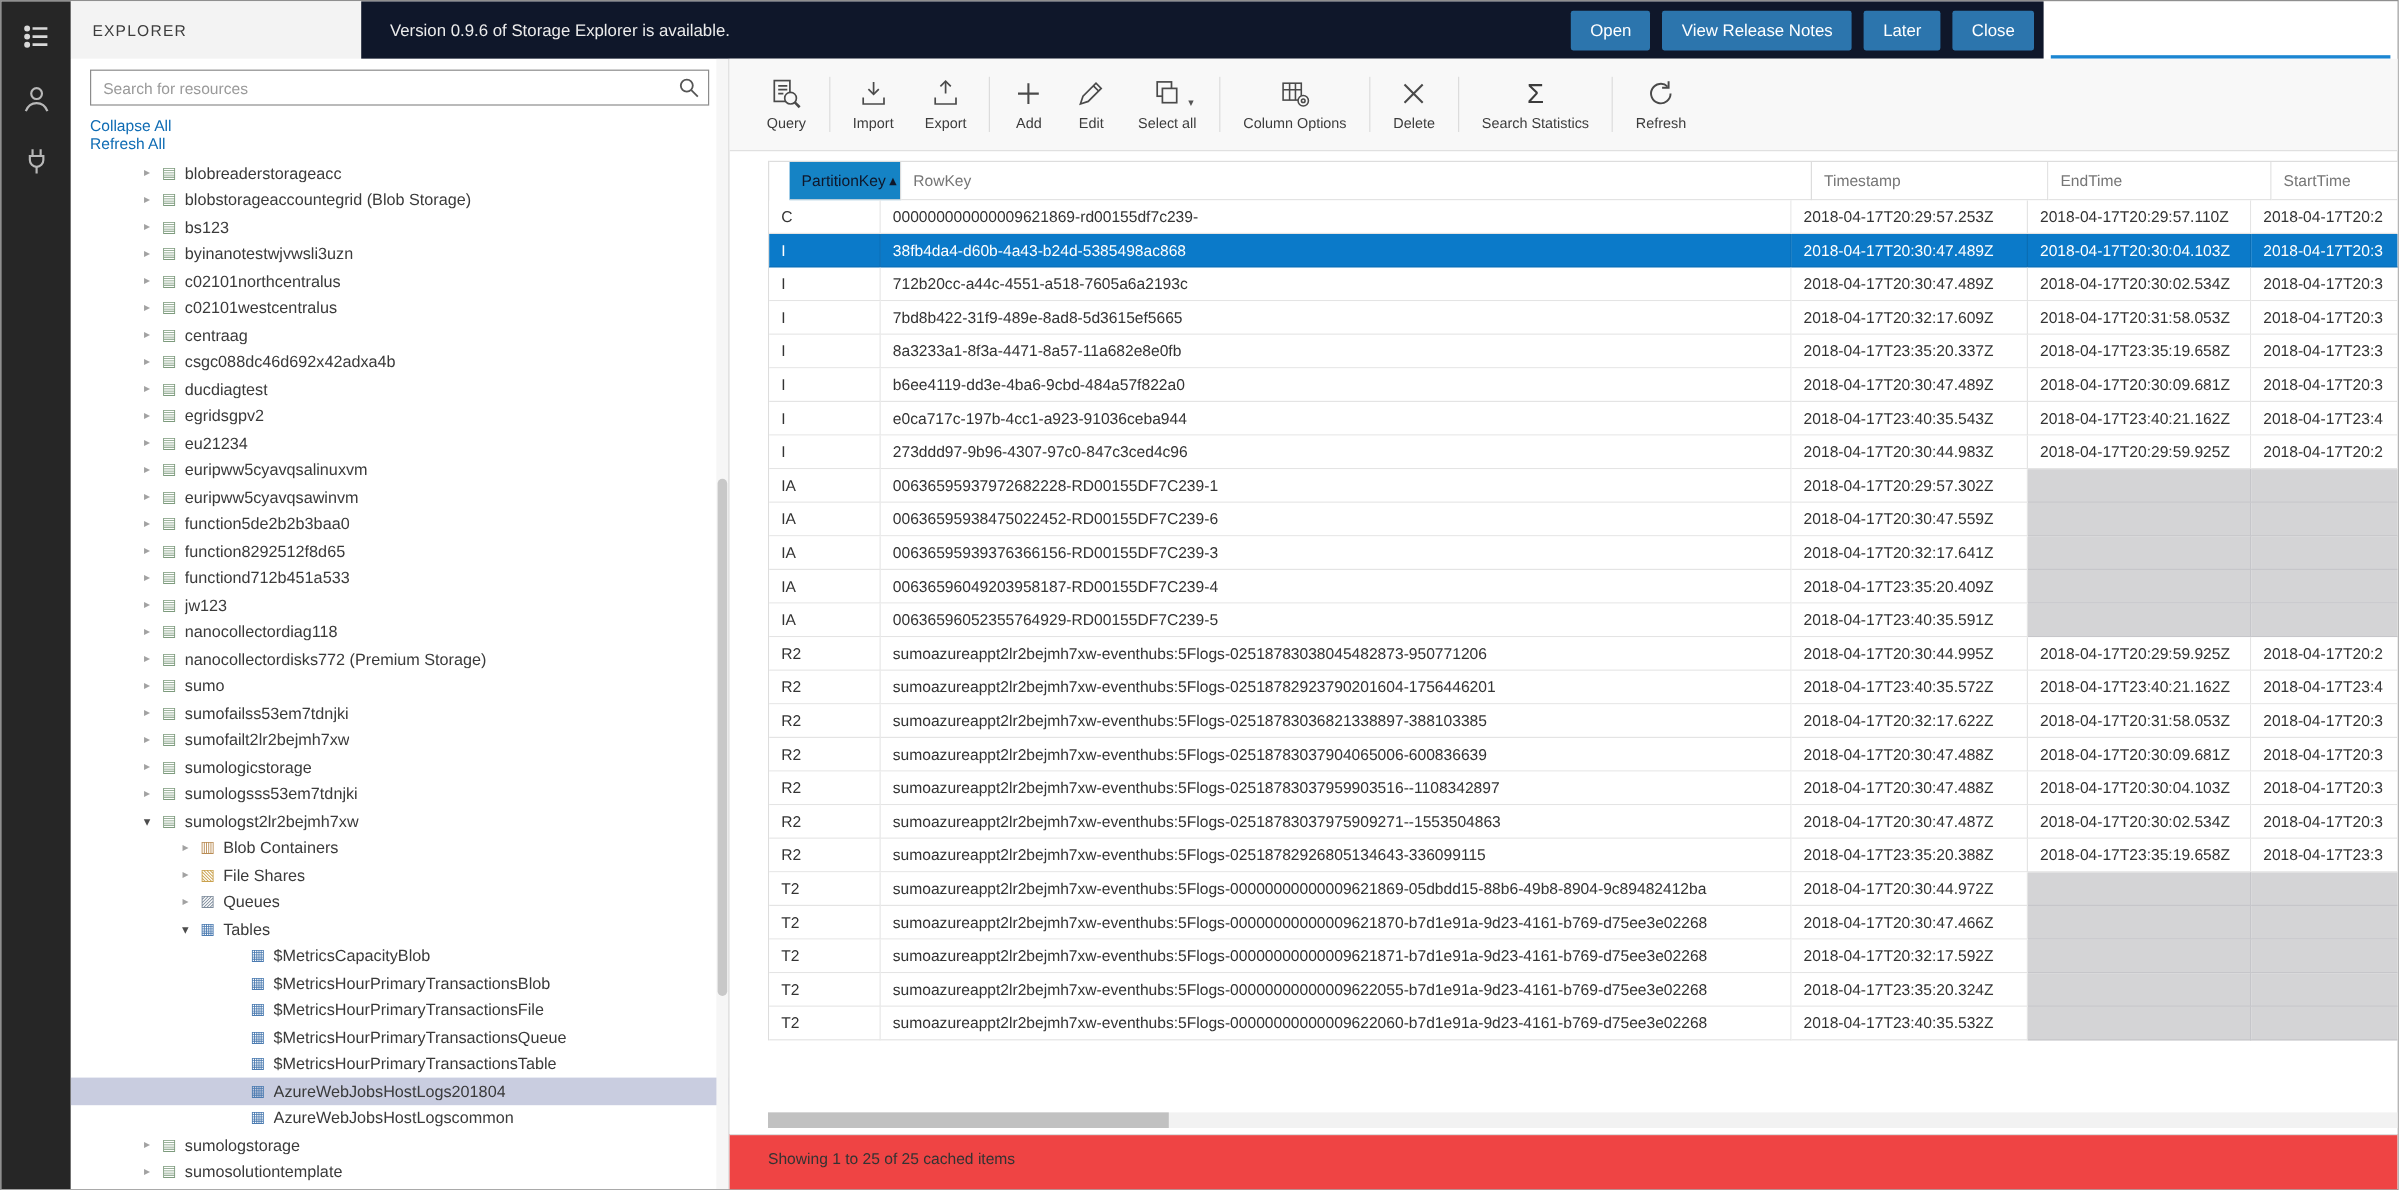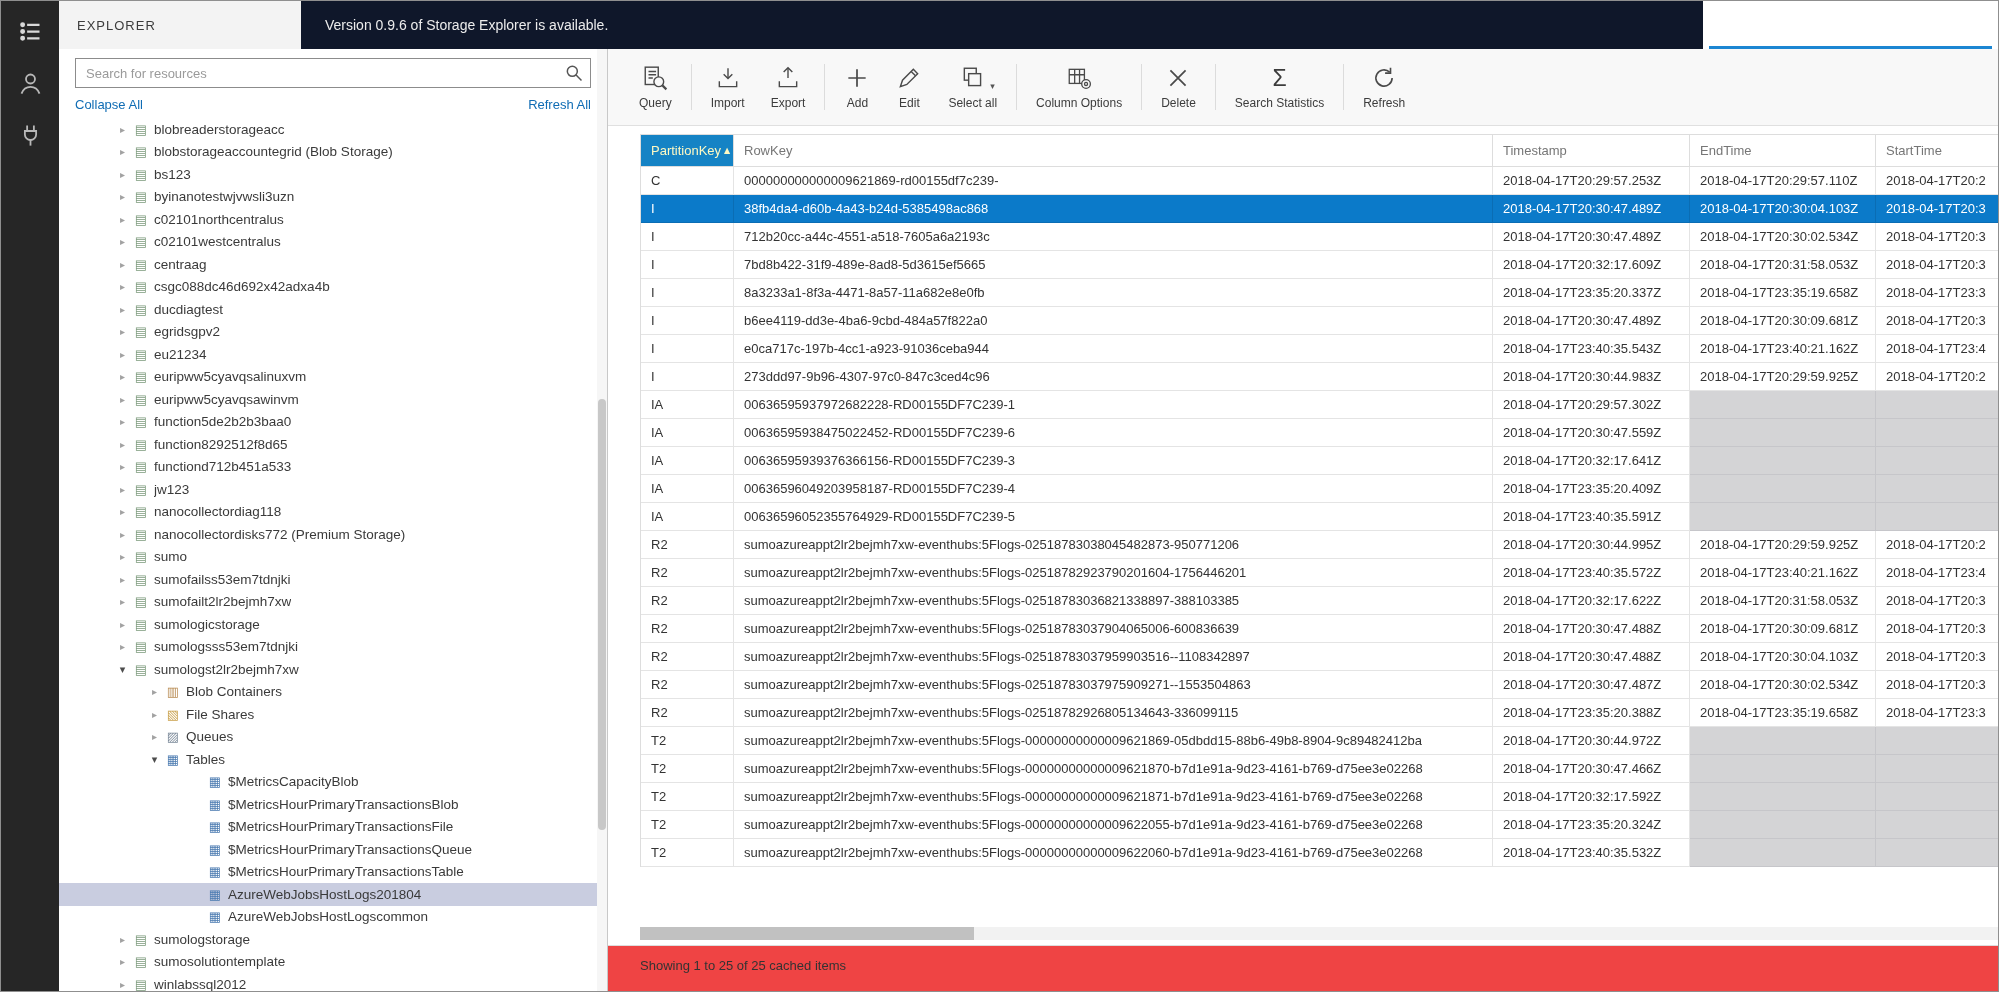--- a/index.html
+++ b/index.html
@@ -26,21 +26,21 @@
              font-size:14px;font-family:"Liberation Sans",sans-serif;cursor:pointer;white-space:nowrap;}
   .tab-underline{position:absolute;left:1708px;top:45px;width:283px;height:3px;background:#1b86d2;}
 
   
   .sidebar{position:absolute;left:58px;top:48px;width:549px;bottom:0;background:#fff;border-right:1px solid #c8c8c8;overflow:hidden;}
   .search-wrap{margin:9px 16px 0 16px;position:relative;}
   .search-wrap input{width:100%;height:30px;border:1px solid #8c8c8c;background:#fff;padding:0 19px 0 10px;
                      font-size:13px;color:#7f1d1d;font-family:"Liberation Sans",sans-serif;outline:none;}
   .search-wrap input::placeholder{color:#9a9a9a;}
   .search-icon{position:absolute;right:7px;top:5px;width:20px;height:20px;cursor:pointer;}
-  .links-row{display:flex;justify-content:space-between;padding:9px 16px 3px 16px;font-size:13px;}
+  .links-row{display:flex;justify-content:space-between;padding:9px 16px 3px 16px;font-size:13px;flex-direction:column;}
   .links-row a{color:#0f6cb4;text-decoration:none;cursor:pointer;}
   .tree{margin-top:3px;}
   .tree-row{display:flex;align-items:center;height:22.5px;font-size:13.5px;color:#3a3a3a;white-space:nowrap;cursor:pointer;}
   .tree-row.selected{background:#c9cde0;}
   .arrow{width:17px;flex:none;text-align:center;color:#a2a2a2;font-size:10px;font-family:"DejaVu Sans",sans-serif;}
   .arrow.expanded{color:#4d4d4d;font-size:11px;}
   .ticon{width:20px;flex:none;text-align:center;font-size:13px;line-height:1;font-family:"DejaVu Sans",sans-serif;}
   .tlabel{margin-left:3px;overflow:hidden;}
   .sb-scroll{position:absolute;right:0;top:0;width:10px;bottom:0;background:#f6f6f6;}
   .sb-thumb{position:absolute;left:1px;width:8px;top:350px;height:431px;background:#c8c8c8;border-radius:4px;}
@@ -54,21 +54,21 @@
   .tb-caret{position:absolute;right:-9px;bottom:0;font-size:9px;color:#555;font-family:"DejaVu Sans",sans-serif;}
   .sigma{display:block;width:26px;height:26px;text-align:center;font-size:23px;line-height:26px;color:#3c3c3c;}
   .tb-label{font-size:12px;color:#3c3c3c;white-space:nowrap;}
   .tb-sep{width:1px;background:#dcdcdc;margin:15px 6px;}
 
   
   .grid{position:absolute;left:32px;top:85px;right:0;border-left:1px solid #ddd;}
   .grid-header{display:flex;height:33px;line-height:32px;border-top:1px solid #ddd;}
   .hcell{padding-left:10px;font-size:13px;color:#767676;background:#fff;border-bottom:1px solid #ddd;
          border-right:1px solid #ddd;overflow:hidden;white-space:nowrap;cursor:pointer;}
-  .hcell.sorted{background:#1583c5;color:#fef9c3;}
+  .hcell.sorted{background:#1583c5;color:#0f172a;margin-left:17px;}
   .sort-caret{font-size:8px;margin-left:3px;vertical-align:2px;font-family:"DejaVu Sans",sans-serif;}
   .grid-row{display:flex;height:28px;line-height:27px;}
   .cell{padding-left:10px;font-size:13px;color:#333;background:#fff;border-bottom:1px solid #e4e4e4;
         border-right:1px solid #e4e4e4;overflow:hidden;white-space:nowrap;}
   .c0{width:93px;}.c1{width:759px;}.c2{width:197px;}.c3{width:186px;}.c4{flex:1;border-right:none;}
   .grid-row.selected .cell{background:#0b7ac9;color:#fff;border-color:#0a6db4;}
   .cell.null-cell{background:#d4d4d6;border-right-color:#c6c6ca;border-bottom-color:#c6c6ca;}
 
   .h-scroll{position:absolute;left:32px;right:0;top:878px;height:13px;background:#f2f2f2;}
   .h-thumb{position:absolute;left:0;top:0;width:334px;height:13px;background:#c1c1c1;}
@@ -103,20 +103,26 @@
           </svg></span>
     </div>
   </div>
 
   <div class="explorer-header">
     <span>EXPLORER</span>
   </div>
 
   <div class="notification-bar">
     <span class="notif-msg">Version 0.9.6 of Storage Explorer is available.</span>
+    <div class="notif-buttons">
+        <button class="notif-btn">Open</button>
+        <button class="notif-btn">View Release Notes</button>
+        <button class="notif-btn">Later</button>
+        <button class="notif-btn">Close</button>
+      </div>
   </div>
   <div class="tab-underline"></div>
 
   <div class="sidebar">
     <div class="search-wrap">
       <input type="text" placeholder="Search for resources" style="">
       <span class="search-icon"><svg viewBox="0 0 24 24" fill="none" stroke="#555" stroke-width="1.8">
             <circle cx="10" cy="10" r="6"></circle>
             <path d="M14.5 14.5L21 21"></path>
           </svg></span>

